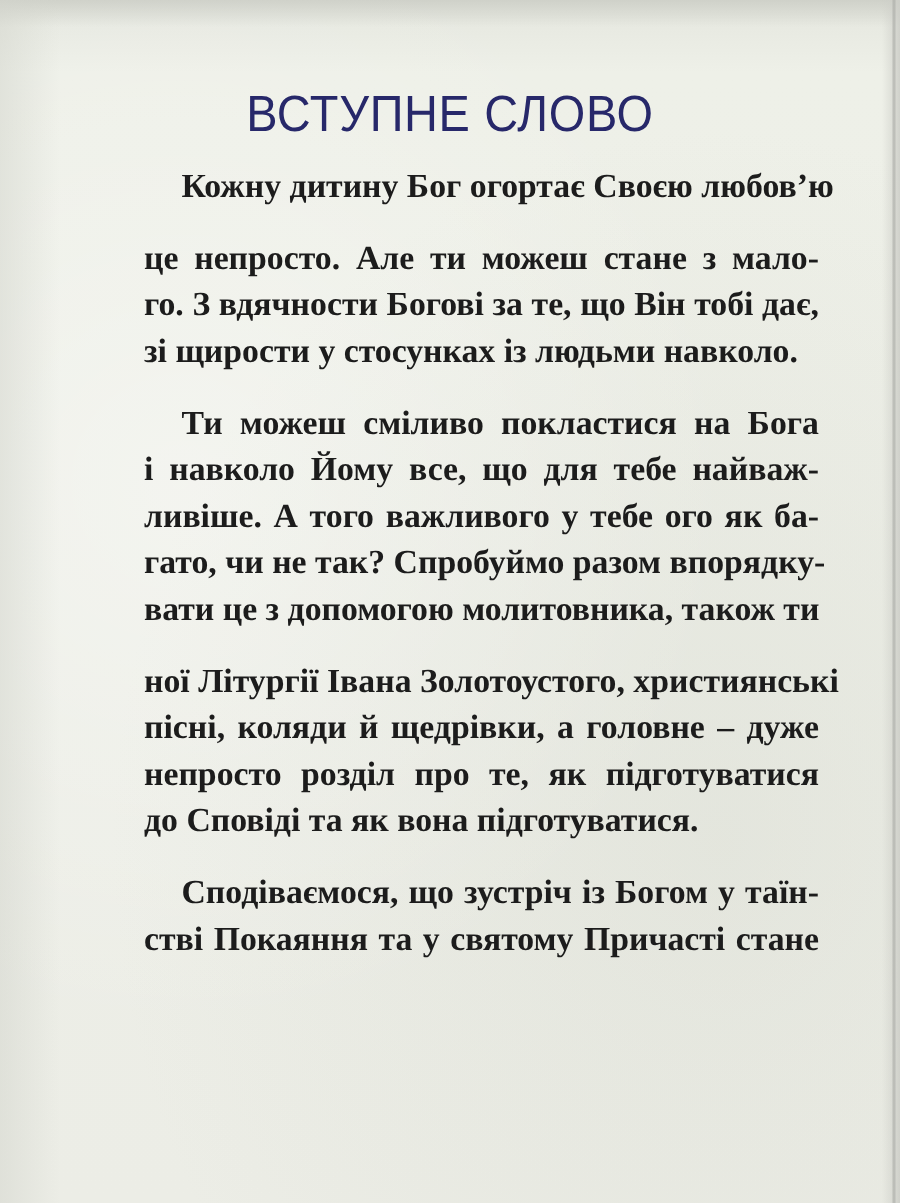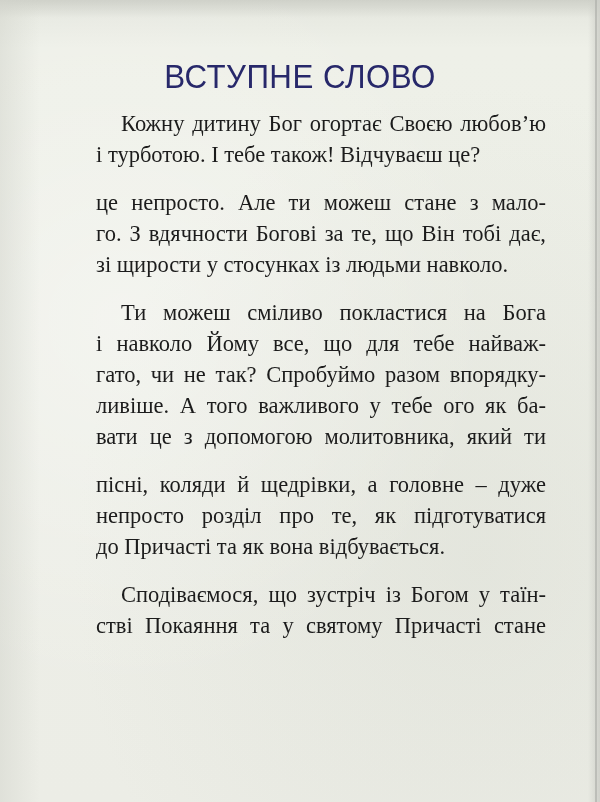--- a/index.html
+++ b/index.html
@@ -64,20 +64,21 @@
       left: 96px;
       top: 108px;
       width: 450px;
     }
     .para {
       margin: 0 0 17px 0;
       font-size: 22.5px;
       line-height: 31px;
       text-align: justify;
       text-align-last: left;
+      font-weight: bold;
     }
     .line {
       display: block;
       white-space: nowrap;
       text-align: justify;
       text-align-last: justify;
       width: 450px;
     }
     .line.first {
       text-indent: 25px;
@@ -93,41 +94,41 @@
 <div class="left-shade"></div>
 <div class="right-edge"></div>
 <div class="right-edge-line"></div>
 
 <h1 class="page-title">ВСТУПНЕ СЛОВО</h1>
 
 <div class="body-text">
 
   <p class="para">
     <span class="line first">Кожну дитину Бог огортає Своєю любов’ю</span>
-    <span class="line last">і турботою. І тебе також! Відчуваєш це?</span>
   </p>
 
   <p class="para">
     <span class="line">це непросто. Але ти можеш стане з мало-</span>
     <span class="line">го. З вдячности Богові за те, що Він тобі дає,</span>
     <span class="line last">зі щирости у стосунках із людьми навколо.</span>
   </p>
 
   <p class="para">
     <span class="line first">Ти можеш сміливо покластися на Бога</span>
     <span class="line">і навколо Йому все, що для тебе найваж-</span>
+    <span class="line">ливіше. А того важливого у тебе ого як ба-</span>
     <span class="line">гато, чи не так? Спробуймо разом впорядку-</span>
-    <span class="line">ливіше. А того важливого у тебе ого як ба-</span>
-    <span class="line">вати це з допомогою молитовника, який ти</span>
+    <span class="line">вати це з допомогою молитовника, також ти</span>
   </p>
 
   <p class="para">
+    <span class="line">ної Літургії Івана Золотоустого, християнські</span>
     <span class="line">пісні, коляди й щедрівки, а головне – дуже</span>
     <span class="line">непросто розділ про те, як підготуватися</span>
-    <span class="line last">до Причасті та як вона відбувається.</span>
+    <span class="line last">до Сповіді та як вона підготуватися.</span>
   </p>
 
   <p class="para">
     <span class="line first">Сподіваємося, що зустріч із Богом у таїн-</span>
     <span class="line">стві Покаяння та у святому Причасті стане</span>
 
   </p>
 
 </div>
 

